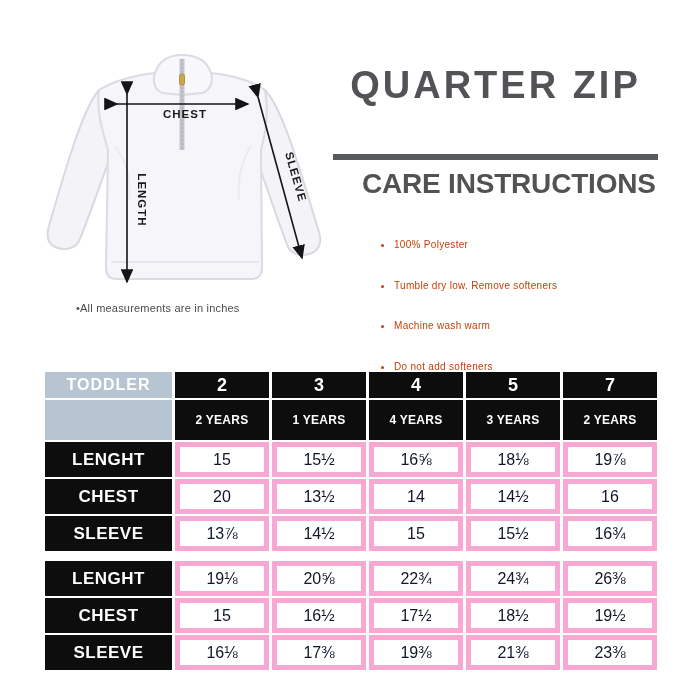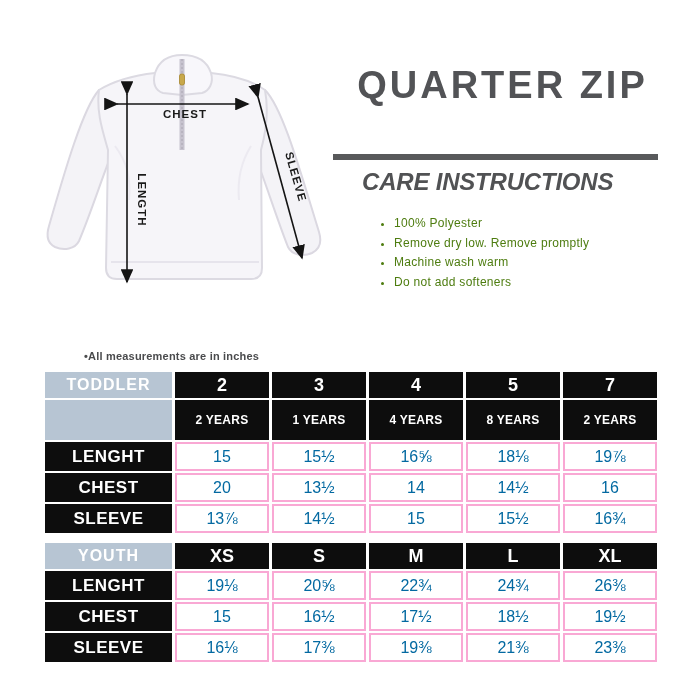--- a/index.html
+++ b/index.html
@@ -3,42 +3,42 @@
 <meta charset="utf-8">
 <style>
   html,body{margin:0;padding:0;}
   body{
     width:700px;height:700px;position:relative;background:#ffffff;
     font-family:"Liberation Sans","DejaVu Sans",sans-serif;overflow:hidden;
   }
   
   .figure{position:absolute;left:35px;top:50px;width:300px;height:252px;}
   .caption{
-    position:absolute;left:84px;top:302px;font-size:11px;font-weight:bold;
-    color:#4a4b4d;letter-spacing:.2px;margin-top:48px;
+    position:absolute;left:76px;top:302px;font-size:11px;font-weight:normal;
+    color:#4a4b4d;letter-spacing:.2px;
   }
   
   .title-block{
-    position:absolute;left:340px;top:68px;width:325px;text-align:center;
+    position:absolute;left:333px;top:68px;width:325px;text-align:center;
     color:#525356;font-weight:bold;font-size:38px;line-height:35px;
     letter-spacing:3px;white-space:nowrap;
   }
   .title-divider{
     position:absolute;left:333px;top:154px;width:325px;height:6px;background:#58595b;
   }
   .care-heading{
-    position:absolute;left:362px;top:168px;font-size:24px;font-weight:bold;
-    color:#515254;letter-spacing:-.2px;font-style:italic;
+    position:absolute;left:362px;top:168px;font-size:28px;font-weight:bold;
+    color:#515254;letter-spacing:-.2px;
   }
   .care-list{
     position:absolute;left:380px;top:214px;margin:0;padding:0 0 0 14px;
     list-style:disc outside;color:#58595b;
   }
   .care-list li{
-    font-size:12px;line-height:19.5px;letter-spacing:.3px;color:#4d7c0f;
+    font-size:10px;line-height:19.5px;letter-spacing:.3px;color:#c2410c;margin-top:21px;
   }
   .care-list li::marker{font-size:11px;}
   
   .tables{position:absolute;left:42px;top:370px;width:620px;}
   table.size{
     border-collapse:separate;border-spacing:3px 2px;table-layout:fixed;
     width:618px;margin:0 0 6px 0;
   }
   col.c-label{width:127px;}
   col.c-size{width:94px;}
@@ -46,21 +46,21 @@
   .blue{
     background:#b7c5d3;color:#ffffff;font-weight:bold;font-size:16px;
     letter-spacing:1px;height:26px;
   }
   .blue.spacer{height:24px;}
   .hcell{background:#0d0d0d;color:#ffffff;font-weight:bold;}
   .hcell.big{font-size:18px;height:26px;}
   .hcell.sub{font-size:12px;height:40px;letter-spacing:.3px;}
   .hcell.rowlabel{font-size:17px;height:21px;letter-spacing:.5px;}
   td.val{
-    background:#ffffff;border:2px solid #f9a8d4;color:#0369a1;
+    background:#ffffff;border:5px solid #f9a8d4;color:#0f172a;
     font-size:16px;height:25px;
   }
 </style>
 </head>
 <body>
 
 <div class="figure">
   <svg viewBox="0 0 300 252" width="300" height="252">
     <defs>
       <marker id="ah" markerWidth="10" markerHeight="8" refX="8" refY="4" orient="auto">
@@ -94,21 +94,21 @@
 </div>
 <div class="caption">•All measurements are in inches</div>
 
 <div class="title-block">
   <div>QUARTER ZIP</div>
 </div>
 <div class="title-divider"></div>
 <div class="care-heading">CARE INSTRUCTIONS</div>
 <ul class="care-list">
   <li>100% Polyester</li>
-  <li>Remove dry low. Remove promptly</li>
+  <li>Tumble dry low. Remove softeners</li>
   <li>Machine wash warm</li>
   <li>Do not add softeners</li>
 </ul>
 
 <div class="tables">
 
   <table class="size">
     <colgroup>
       <col class="c-label">
         <col class="c-size">
@@ -124,21 +124,21 @@
       <th class="hcell big">3</th>
       <th class="hcell big">4</th>
       <th class="hcell big">5</th>
       <th class="hcell big">7</th>
     </tr>
     <tr>
       <th class="blue spacer"></th>
       <th class="hcell sub">2 YEARS</th>
       <th class="hcell sub">1 YEARS</th>
       <th class="hcell sub">4 YEARS</th>
-      <th class="hcell sub">8 YEARS</th>
+      <th class="hcell sub">3 YEARS</th>
       <th class="hcell sub">2 YEARS</th>
     </tr>
     <tr>
       <th class="hcell rowlabel">LENGHT</th>
       <td class="val">15</td>
       <td class="val">15½</td>
       <td class="val">16⅝</td>
       <td class="val">18⅛</td>
       <td class="val">19⅞</td>
     </tr>
@@ -164,28 +164,20 @@
   <table class="size">
     <colgroup>
       <col class="c-label">
         <col class="c-size">
         <col class="c-size">
         <col class="c-size">
         <col class="c-size">
         <col class="c-size">
     </colgroup>
     <tbody>
-        <tr>
-      <th class="blue">YOUTH</th>
-      <th class="hcell big">XS</th>
-      <th class="hcell big">S</th>
-      <th class="hcell big">M</th>
-      <th class="hcell big">L</th>
-      <th class="hcell big">XL</th>
-    </tr>
     <tr>
       <th class="hcell rowlabel">LENGHT</th>
       <td class="val">19⅛</td>
       <td class="val">20⅝</td>
       <td class="val">22¾</td>
       <td class="val">24¾</td>
       <td class="val">26⅜</td>
     </tr>
     <tr>
       <th class="hcell rowlabel">CHEST</th>

